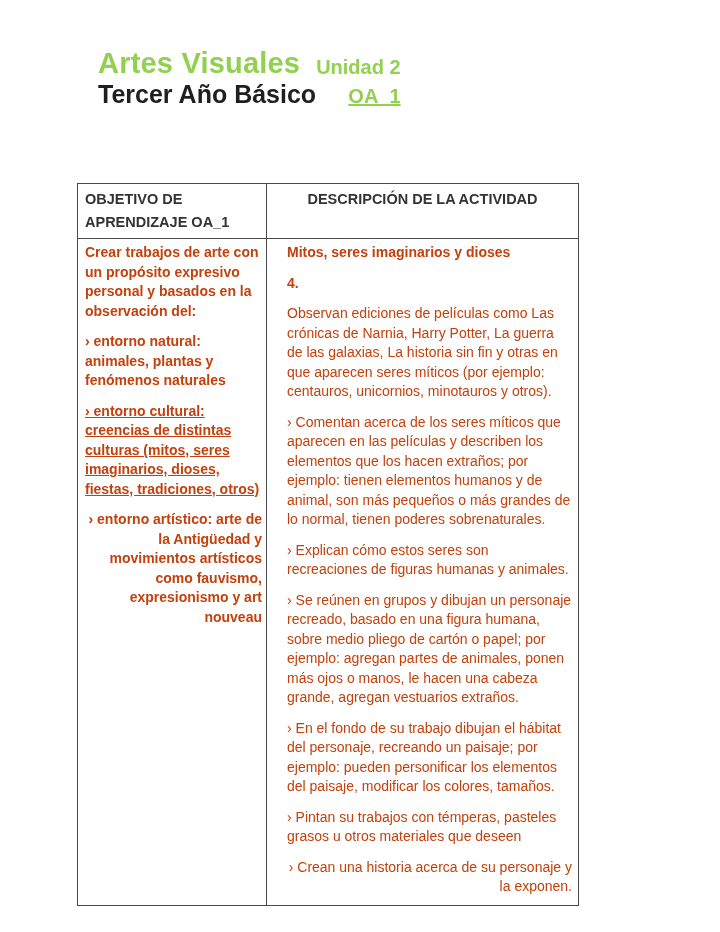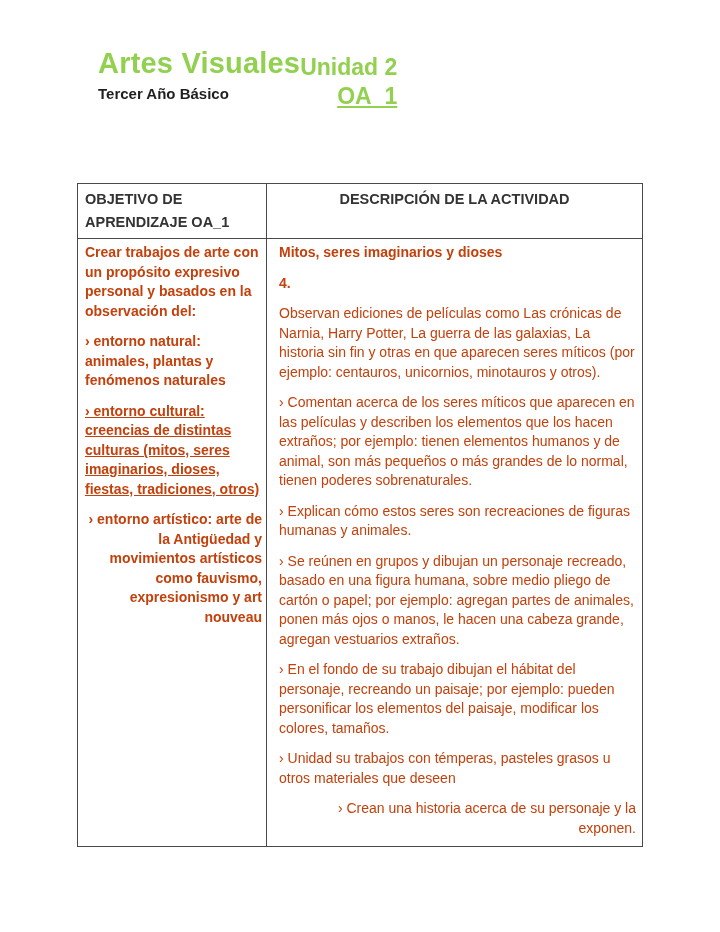--- a/index.html
+++ b/index.html
@@ -20,41 +20,41 @@
     justify-content: flex-start;
     align-items: flex-start;
   }
   .doc-header .left-block { text-align: left; }
   .doc-header .right-block { text-align: right; padding-top: 9px; }
   .page-title {
     font-size: 29px; font-weight: bold; color: #92d050;
     line-height: 34px; letter-spacing: 0.2px;
   }
   .page-subtitle {
-    font-size: 15px; font-weight: bold; color: #1f1f1f;
+    font-size: 25px; font-weight: bold; color: #1f1f1f;
     line-height: 24px; margin-top: 2px;
   }
   .unit-label, .oa-label {
-    font-size: 23px; font-weight: bold; color: #92d050;
+    font-size: 20px; font-weight: bold; color: #92d050;
     line-height: 24px;
   }
   .oa-label { margin-top: 5px; text-decoration: underline; }
 
   
   .section-title {
     position: absolute; left: 0; right: 0; top: 148px;
     text-align: center;
     font-size: 18px; font-weight: bold; color: #7d7d7d;
     letter-spacing: 0.2px;
   }
 
   
   table.activity-table {
     position: absolute; left: 77px; top: 183px;
-    width: 566px;
+    width: 502px;
     border-collapse: collapse;
     table-layout: fixed;
   }
   .activity-table th, .activity-table td {
     border: 1px solid #4a4a4a;
     vertical-align: top;
     font-size: 14px;
     color: #c2410c;
   }
   .activity-table col.col-objective { width: 189px; }
@@ -67,21 +67,21 @@
     color: #333333;
   }
   th.th-objective { text-align: left; }
   th.th-description { text-align: center; }
   .activity-table td {
     height: 592px;
     padding: 4px 6px 8px 6px;
     line-height: 19.5px;
   }
   td.cell-objective { font-weight: bold; padding-left: 7px; padding-right: 4px; }
-  td.cell-activity { padding-left: 12px; padding-right: 6px; }
+  td.cell-activity { padding-left: 20px; padding-right: 6px; }
   .cell-objective p, .cell-activity p { margin: 0 0 11px 0; }
   .cell-objective p:last-child, .cell-activity p:last-child { margin-bottom: 0; text-align: right; }
   p.underlined { text-decoration: underline; }
   p.para-bold { font-weight: bold; }
 </style>
 </head>
 <body>
 
 <div class="page">
 
@@ -117,20 +117,20 @@
           <p>› entorno artístico: arte de la Antigüedad y movimientos artísticos como fauvismo, expresionismo y art nouveau</p>
         </td>
         <td class="cell-activity">
           <p class="para-bold">Mitos, seres imaginarios y dioses</p>
           <p class="para-bold">4.</p>
           <p>Observan ediciones de películas como Las crónicas de Narnia, Harry Potter, La guerra de las galaxias, La historia sin fin y otras en que aparecen seres míticos (por ejemplo: centauros, unicornios, minotauros y otros).</p>
           <p>› Comentan acerca de los seres míticos que aparecen en las películas y describen los elementos que los hacen extraños; por ejemplo: tienen elementos humanos y de animal, son más pequeños o más grandes de lo normal, tienen poderes sobrenaturales.</p>
           <p>› Explican cómo estos seres son recreaciones de figuras humanas y animales.</p>
           <p>› Se reúnen en grupos y dibujan un personaje recreado, basado en una figura humana, sobre medio pliego de cartón o papel; por ejemplo: agregan partes de animales, ponen más ojos o manos, le hacen una cabeza grande, agregan vestuarios extraños.</p>
           <p>› En el fondo de su trabajo dibujan el hábitat del personaje, recreando un paisaje; por ejemplo: pueden personificar los elementos del paisaje, modificar los colores, tamaños.</p>
-          <p>› Unidad su trabajos con témperas, pasteles grasos u otros materiales que deseen</p>
+          <p>› Pintan su trabajos con témperas, pasteles grasos u otros materiales que deseen</p>
           <p>› Crean una historia acerca de su personaje y la exponen.</p>
         </td>
       </tr>
     </tbody>
   </table>
 
 </div>
 
 </body></html>

